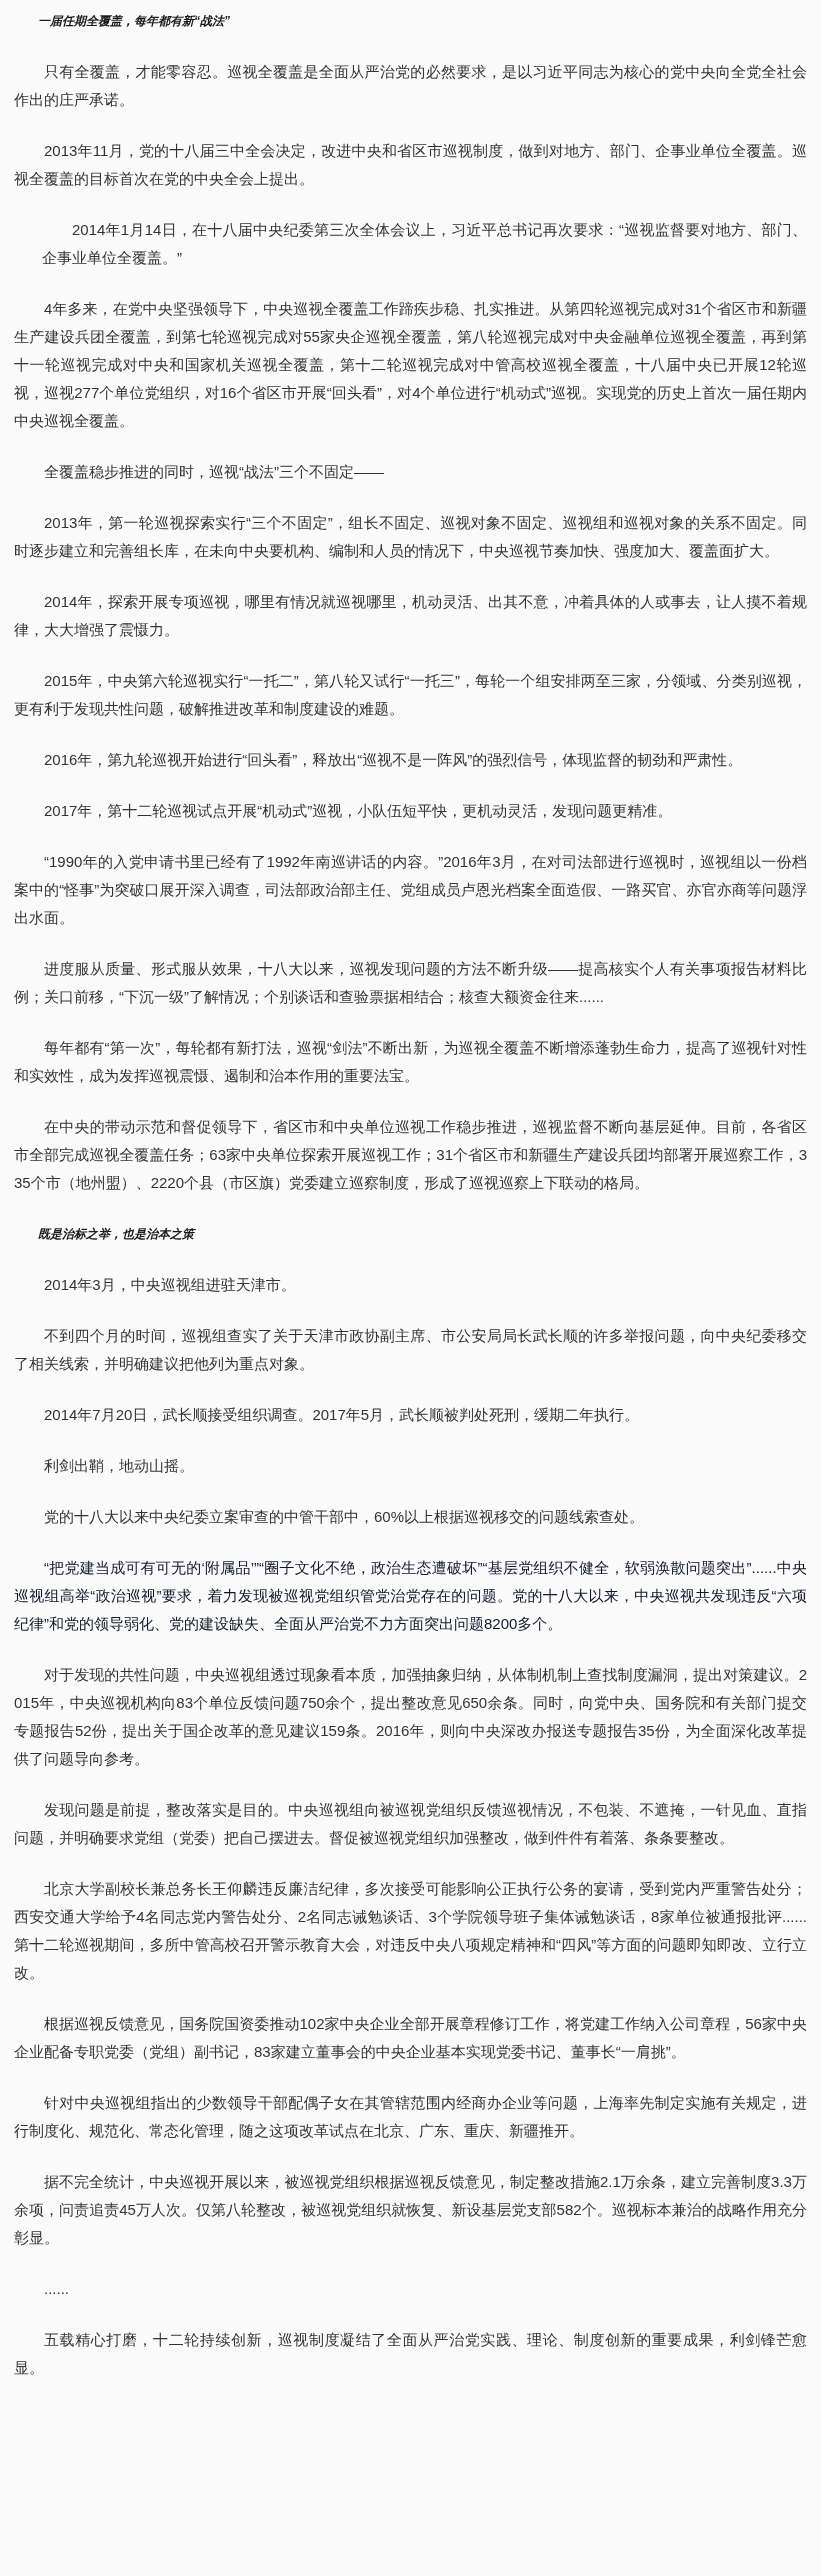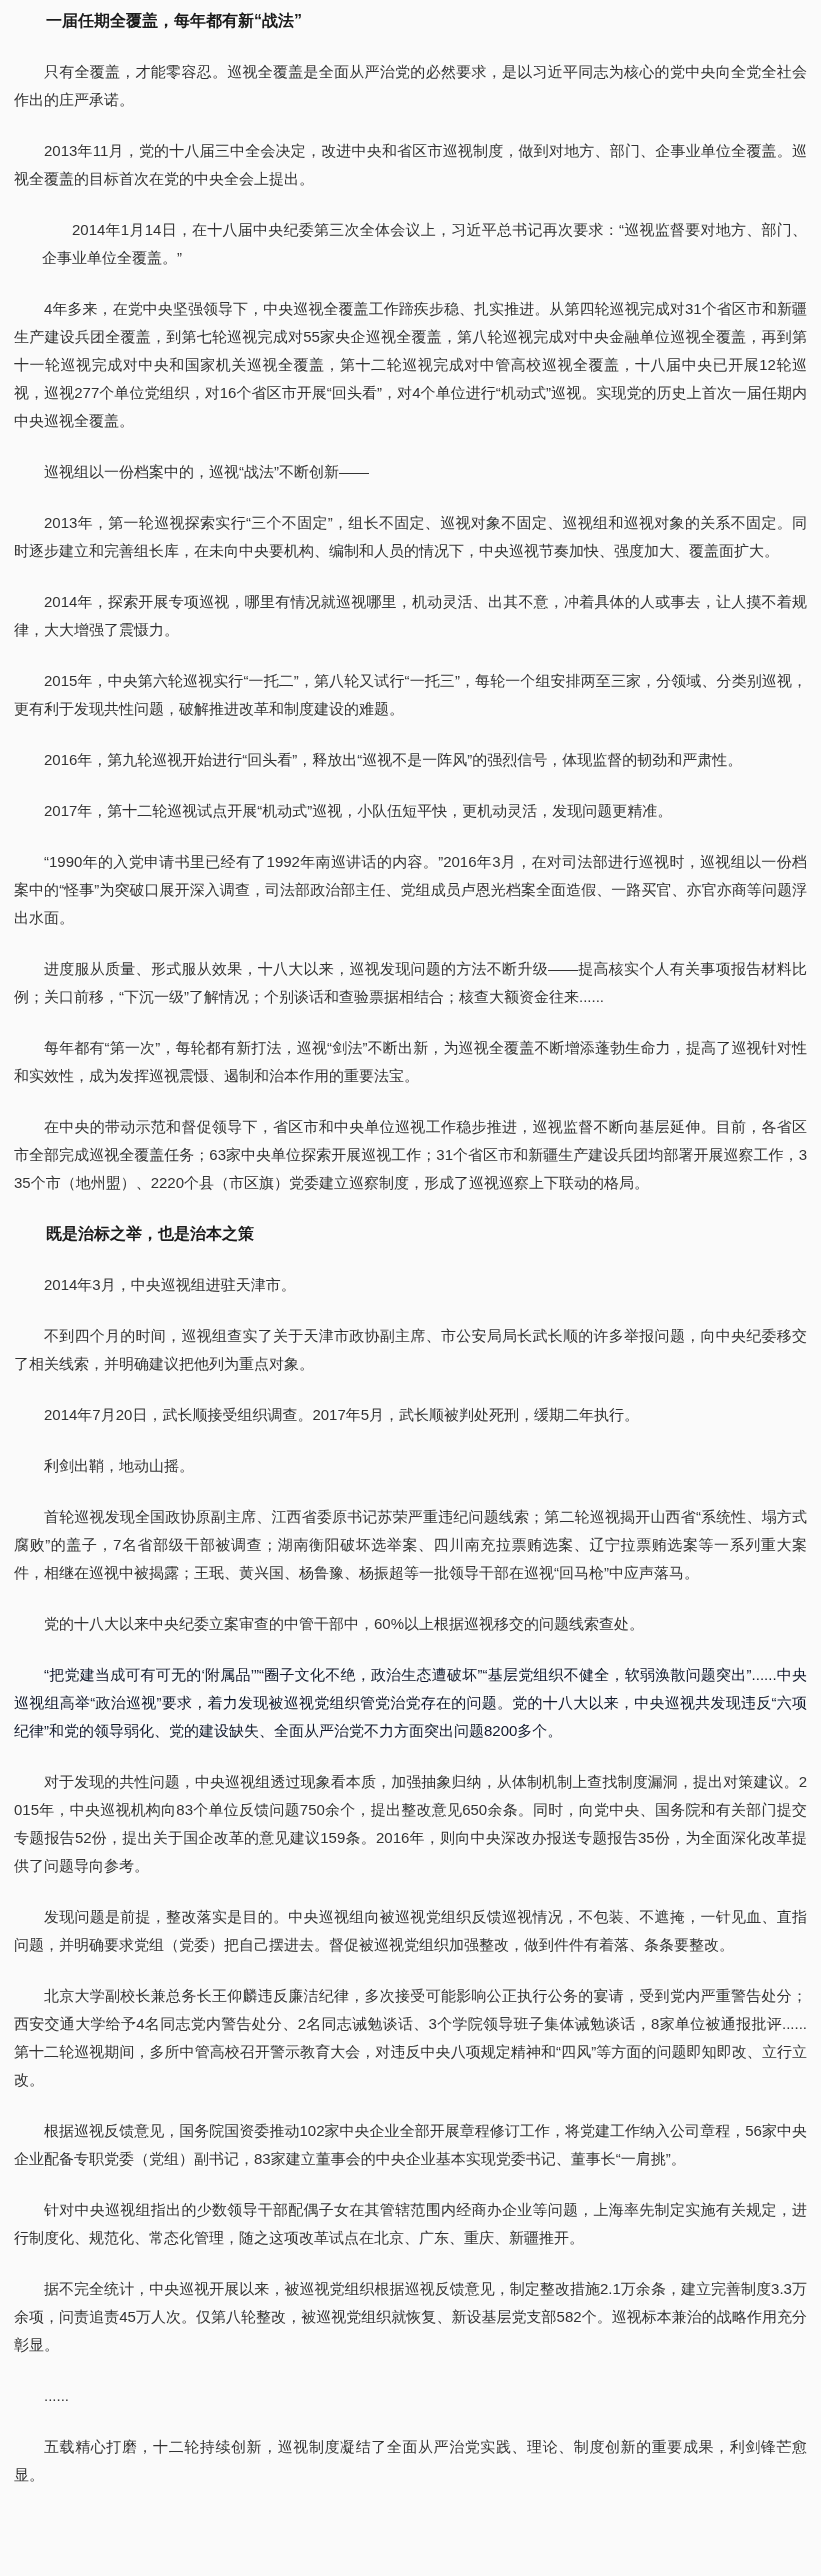--- a/index.html
+++ b/index.html
@@ -19,57 +19,57 @@
     line-height: 28px;
     color: #333333;
     text-align: justify;
   }
   .article p {
     margin: 23px 0;
     text-indent: 2em;
     word-break: break-all;
   }
   .article h2 {
-    font-size: 16px;
+    font-size: 12px;
     line-height: 28px;
     font-weight: bold;
     color: #1a1a1a;
     margin: 23px 0;
     text-indent: 2em;
+    font-style: italic;
   }
   .article > :first-child {
     margin-top: 0;
     padding-top: 7.4px;
   }
 </style>
 </head>
 <body style="background: rgb(250, 250, 250);">
 
 <div class="article">
     <h2 style="color: rgb(26, 26, 26);">一届任期全覆盖，每年都有新“战法”</h2>
     <p style="color: rgb(51, 51, 51);">只有全覆盖，才能零容忍。巡视全覆盖是全面从严治党的必然要求，是以习近平同志为核心的党中央向全党全社会作出的庄严承诺。</p>
     <p style="color: rgb(51, 51, 51);">2013年11月，党的十八届三中全会决定，改进中央和省区市巡视制度，做到对地方、部门、企事业单位全覆盖。巡视全覆盖的目标首次在党的中央全会上提出。</p>
     <p style="color: rgb(51, 51, 51); margin-left: 28px;">2014年1月14日，在十八届中央纪委第三次全体会议上，习近平总书记再次要求：“巡视监督要对地方、部门、企事业单位全覆盖。”</p>
     <p style="color: rgb(51, 51, 51); margin-top: 23px;">4年多来，在党中央坚强领导下，中央巡视全覆盖工作蹄疾步稳、扎实推进。从第四轮巡视完成对31个省区市和新疆生产建设兵团全覆盖，到第七轮巡视完成对55家央企巡视全覆盖，第八轮巡视完成对中央金融单位巡视全覆盖，再到第十一轮巡视完成对中央和国家机关巡视全覆盖，第十二轮巡视完成对中管高校巡视全覆盖，十八届中央已开展12轮巡视，巡视277个单位党组织，对16个省区市开展“回头看”，对4个单位进行“机动式”巡视。实现党的历史上首次一届任期内中央巡视全覆盖。</p>
-    <p style="color: rgb(51, 51, 51);">巡视组以一份档案中的，巡视“战法”不断创新——</p>
+    <p style="color: rgb(51, 51, 51);">全覆盖稳步推进的同时，巡视“战法”三个不固定——</p>
     <p style="color: rgb(51, 51, 51);">2013年，第一轮巡视探索实行“三个不固定”，组长不固定、巡视对象不固定、巡视组和巡视对象的关系不固定。同时逐步建立和完善组长库，在未向中央要机构、编制和人员的情况下，中央巡视节奏加快、强度加大、覆盖面扩大。</p>
     <p style="color: rgb(51, 51, 51);">2014年，探索开展专项巡视，哪里有情况就巡视哪里，机动灵活、出其不意，冲着具体的人或事去，让人摸不着规律，大大增强了震慑力。</p>
     <p style="color: rgb(51, 51, 51);">2015年，中央第六轮巡视实行“一托二”，第八轮又试行“一托三”，每轮一个组安排两至三家，分领域、分类别巡视，更有利于发现共性问题，破解推进改革和制度建设的难题。</p>
     <p style="color: rgb(51, 51, 51);">2016年，第九轮巡视开始进行“回头看”，释放出“巡视不是一阵风”的强烈信号，体现监督的韧劲和严肃性。</p>
     <p style="color: rgb(51, 51, 51);">2017年，第十二轮巡视试点开展“机动式”巡视，小队伍短平快，更机动灵活，发现问题更精准。</p>
     <p style="color: rgb(51, 51, 51);">“1990年的入党申请书里已经有了1992年南巡讲话的内容。”2016年3月，在对司法部进行巡视时，巡视组以一份档案中的“怪事”为突破口展开深入调查，司法部政治部主任、党组成员卢恩光档案全面造假、一路买官、亦官亦商等问题浮出水面。</p>
     <p style="color: rgb(51, 51, 51);">进度服从质量、形式服从效果，十八大以来，巡视发现问题的方法不断升级——提高核实个人有关事项报告材料比例；关口前移，“下沉一级”了解情况；个别谈话和查验票据相结合；核查大额资金往来......</p>
     <p style="color: rgb(51, 51, 51);">每年都有“第一次”，每轮都有新打法，巡视“剑法”不断出新，为巡视全覆盖不断增添蓬勃生命力，提高了巡视针对性和实效性，成为发挥巡视震慑、遏制和治本作用的重要法宝。</p>
     <p style="color: rgb(51, 51, 51);">在中央的带动示范和督促领导下，省区市和中央单位巡视工作稳步推进，巡视监督不断向基层延伸。目前，各省区市全部完成巡视全覆盖任务；63家中央单位探索开展巡视工作；31个省区市和新疆生产建设兵团均部署开展巡察工作，335个市（地州盟）、2220个县（市区旗）党委建立巡察制度，形成了巡视巡察上下联动的格局。</p>
     <h2 style="color: rgb(26, 26, 26);">既是治标之举，也是治本之策</h2>
     <p style="color: rgb(51, 51, 51);">2014年3月，中央巡视组进驻天津市。</p>
     <p style="color: rgb(51, 51, 51);">不到四个月的时间，巡视组查实了关于天津市政协副主席、市公安局局长武长顺的许多举报问题，向中央纪委移交了相关线索，并明确建议把他列为重点对象。</p>
     <p style="color: rgb(51, 51, 51);">2014年7月20日，武长顺接受组织调查。2017年5月，武长顺被判处死刑，缓期二年执行。</p>
     <p style="color: rgb(51, 51, 51);">利剑出鞘，地动山摇。</p>
-    <p style="color: rgb(51, 51, 51);">首轮巡视发现全国政协原副主席、江西省委原书记苏荣严重违纪问题线索；第二轮巡视揭开山西省“系统性、塌方式腐败”的盖子，7名省部级干部被调查；湖南衡阳破坏选举案、四川南充拉票贿选案、辽宁拉票贿选案等一系列重大案件，相继在巡视中被揭露；王珉、黄兴国、杨鲁豫、杨振超等一批领导干部在巡视“回马枪”中应声落马。</p>
     <p style="color: rgb(51, 51, 51);">党的十八大以来中央纪委立案审查的中管干部中，60%以上根据巡视移交的问题线索查处。</p>
     <p style="color: #0f172a;">“把党建当成可有可无的‘附属品’”“圈子文化不绝，政治生态遭破坏”“基层党组织不健全，软弱涣散问题突出”......中央巡视组高举“政治巡视”要求，着力发现被巡视党组织管党治党存在的问题。党的十八大以来，中央巡视共发现违反“六项纪律”和党的领导弱化、党的建设缺失、全面从严治党不力方面突出问题8200多个。</p>
     <p style="color: rgb(51, 51, 51);">对于发现的共性问题，中央巡视组透过现象看本质，加强抽象归纳，从体制机制上查找制度漏洞，提出对策建议。2015年，中央巡视机构向83个单位反馈问题750余个，提出整改意见650余条。同时，向党中央、国务院和有关部门提交专题报告52份，提出关于国企改革的意见建议159条。2016年，则向中央深改办报送专题报告35份，为全面深化改革提供了问题导向参考。</p>
     <p style="color: rgb(51, 51, 51);">发现问题是前提，整改落实是目的。中央巡视组向被巡视党组织反馈巡视情况，不包装、不遮掩，一针见血、直指问题，并明确要求党组（党委）把自己摆进去。督促被巡视党组织加强整改，做到件件有着落、条条要整改。</p>
     <p style="color: rgb(51, 51, 51);">北京大学副校长兼总务长王仰麟违反廉洁纪律，多次接受可能影响公正执行公务的宴请，受到党内严重警告处分；西安交通大学给予4名同志党内警告处分、2名同志诫勉谈话、3个学院领导班子集体诫勉谈话，8家单位被通报批评......第十二轮巡视期间，多所中管高校召开警示教育大会，对违反中央八项规定精神和“四风”等方面的问题即知即改、立行立改。</p>
     <p style="color: rgb(51, 51, 51);">根据巡视反馈意见，国务院国资委推动102家中央企业全部开展章程修订工作，将党建工作纳入公司章程，56家中央企业配备专职党委（党组）副书记，83家建立董事会的中央企业基本实现党委书记、董事长“一肩挑”。</p>
     <p style="color: rgb(51, 51, 51);">针对中央巡视组指出的少数领导干部配偶子女在其管辖范围内经商办企业等问题，上海率先制定实施有关规定，进行制度化、规范化、常态化管理，随之这项改革试点在北京、广东、重庆、新疆推开。</p>
     <p style="color: rgb(51, 51, 51);">据不完全统计，中央巡视开展以来，被巡视党组织根据巡视反馈意见，制定整改措施2.1万余条，建立完善制度3.3万余项，问责追责45万人次。仅第八轮整改，被巡视党组织就恢复、新设基层党支部582个。巡视标本兼治的战略作用充分彰显。</p>
     <p style="color: rgb(51, 51, 51);">......</p>
     <p style="color: rgb(51, 51, 51);">五载精心打磨，十二轮持续创新，巡视制度凝结了全面从严治党实践、理论、制度创新的重要成果，利剑锋芒愈显。</p>

